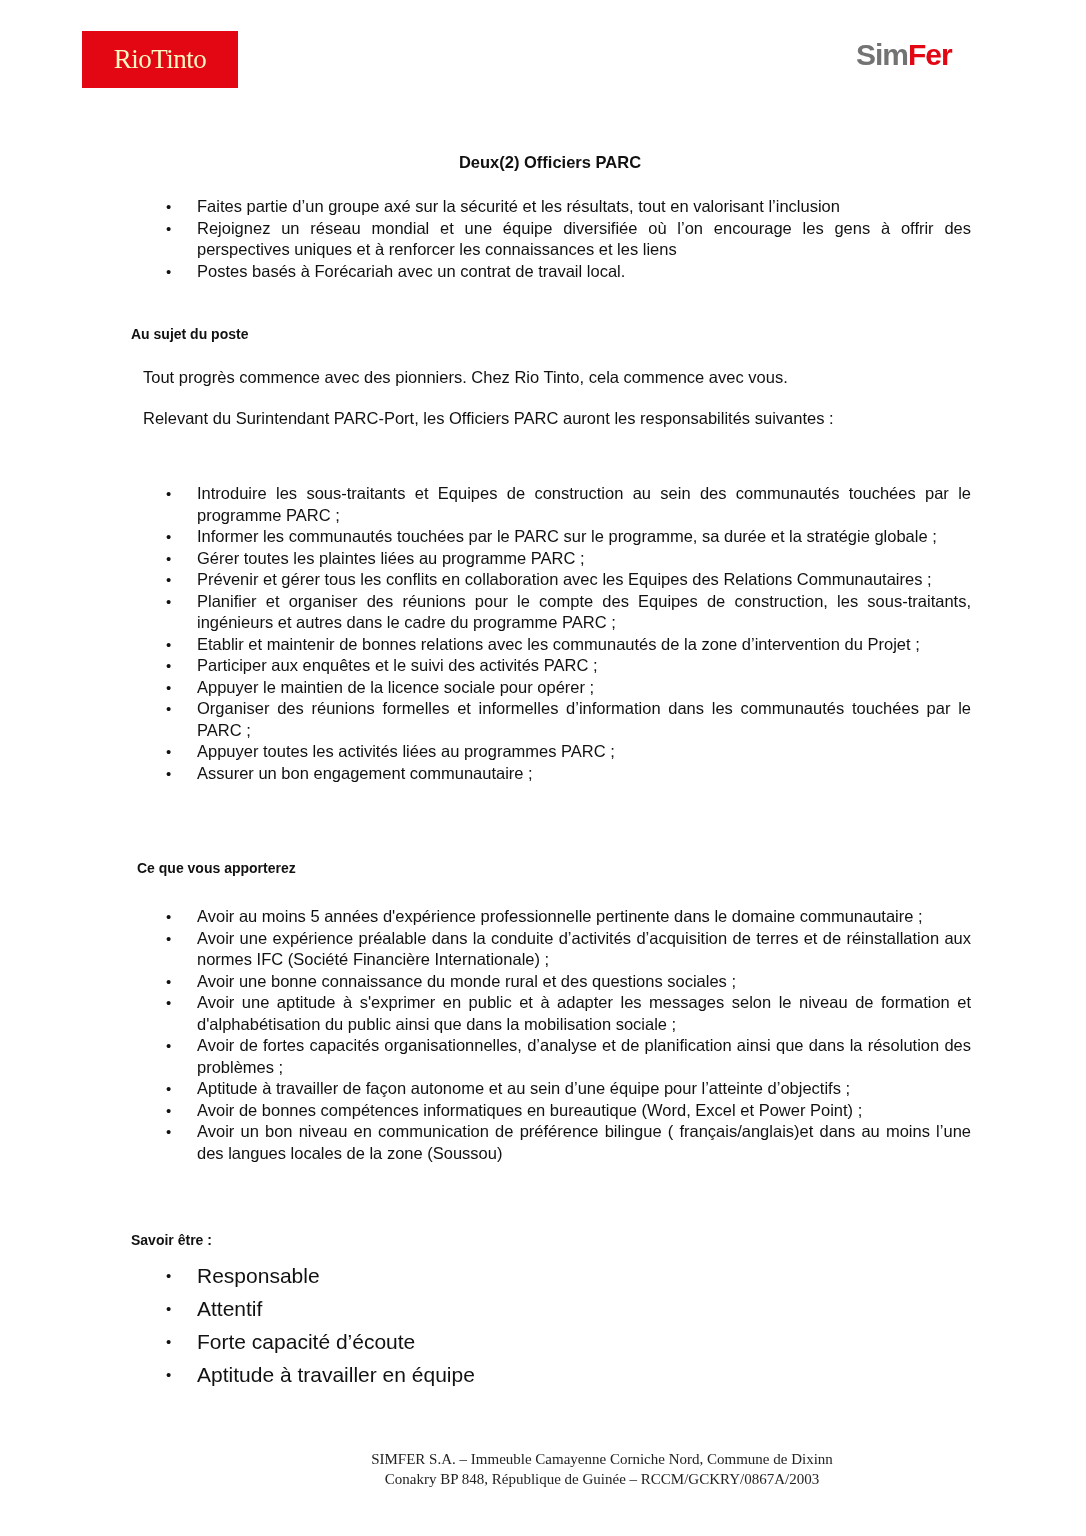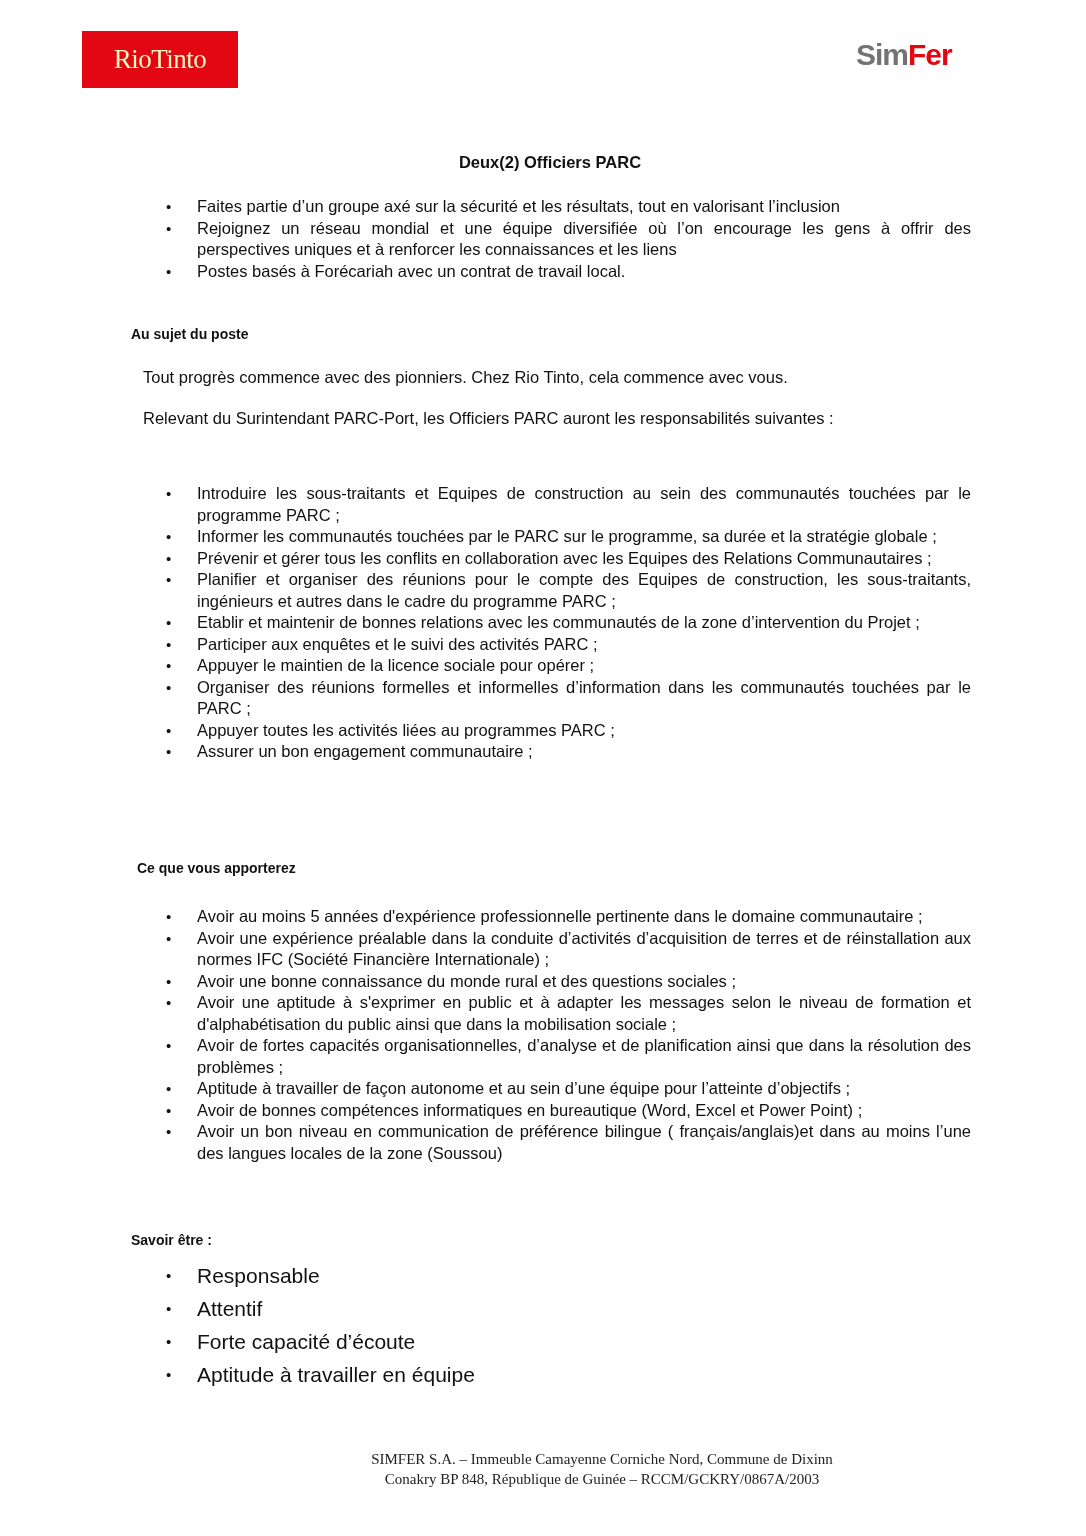--- a/index.html
+++ b/index.html
@@ -42,20 +42,21 @@
 </div>
 
 <div class="h" style="left:131px; top:326px;">Au sujet du poste</div>
 <div class="p" style="top:368px;">Tout progrès commence avec des pionniers. Chez Rio Tinto, cela commence avec vous.</div>
 <div class="p" style="top:409px;">Relevant du Surintendant PARC-Port, les Officiers PARC auront les responsabilités suivantes :</div>
 
 <div class="block" style="top:441px;margin-top:42px;">
   <ul>
     <li>Introduire les sous-traitants et Equipes de construction au sein des communautés touchées par le programme PARC ;</li>
     <li>Informer les communautés touchées par le PARC sur le programme, sa durée et la stratégie globale ;</li>
+    <li>Gérer toutes les plaintes liées au programme PARC ;</li>
     <li>Prévenir et gérer tous les conflits en collaboration avec les Equipes des Relations Communautaires ;</li>
     <li>Planifier et organiser des réunions pour le compte des Equipes de construction, les sous-traitants, ingénieurs et autres dans le cadre du programme PARC ;</li>
     <li>Etablir et maintenir de bonnes relations avec les communautés de la zone d’intervention du Projet ;</li>
     <li>Participer aux enquêtes et le suivi des activités PARC ;</li>
     <li>Appuyer le maintien de la licence sociale pour opérer ;</li>
     <li>Organiser des réunions formelles et informelles d’information dans les communautés touchées par le PARC ;</li>
     <li>Appuyer toutes les activités liées au programmes PARC ;</li>
     <li>Assurer un bon engagement communautaire ;</li>
   </ul>
 </div>

